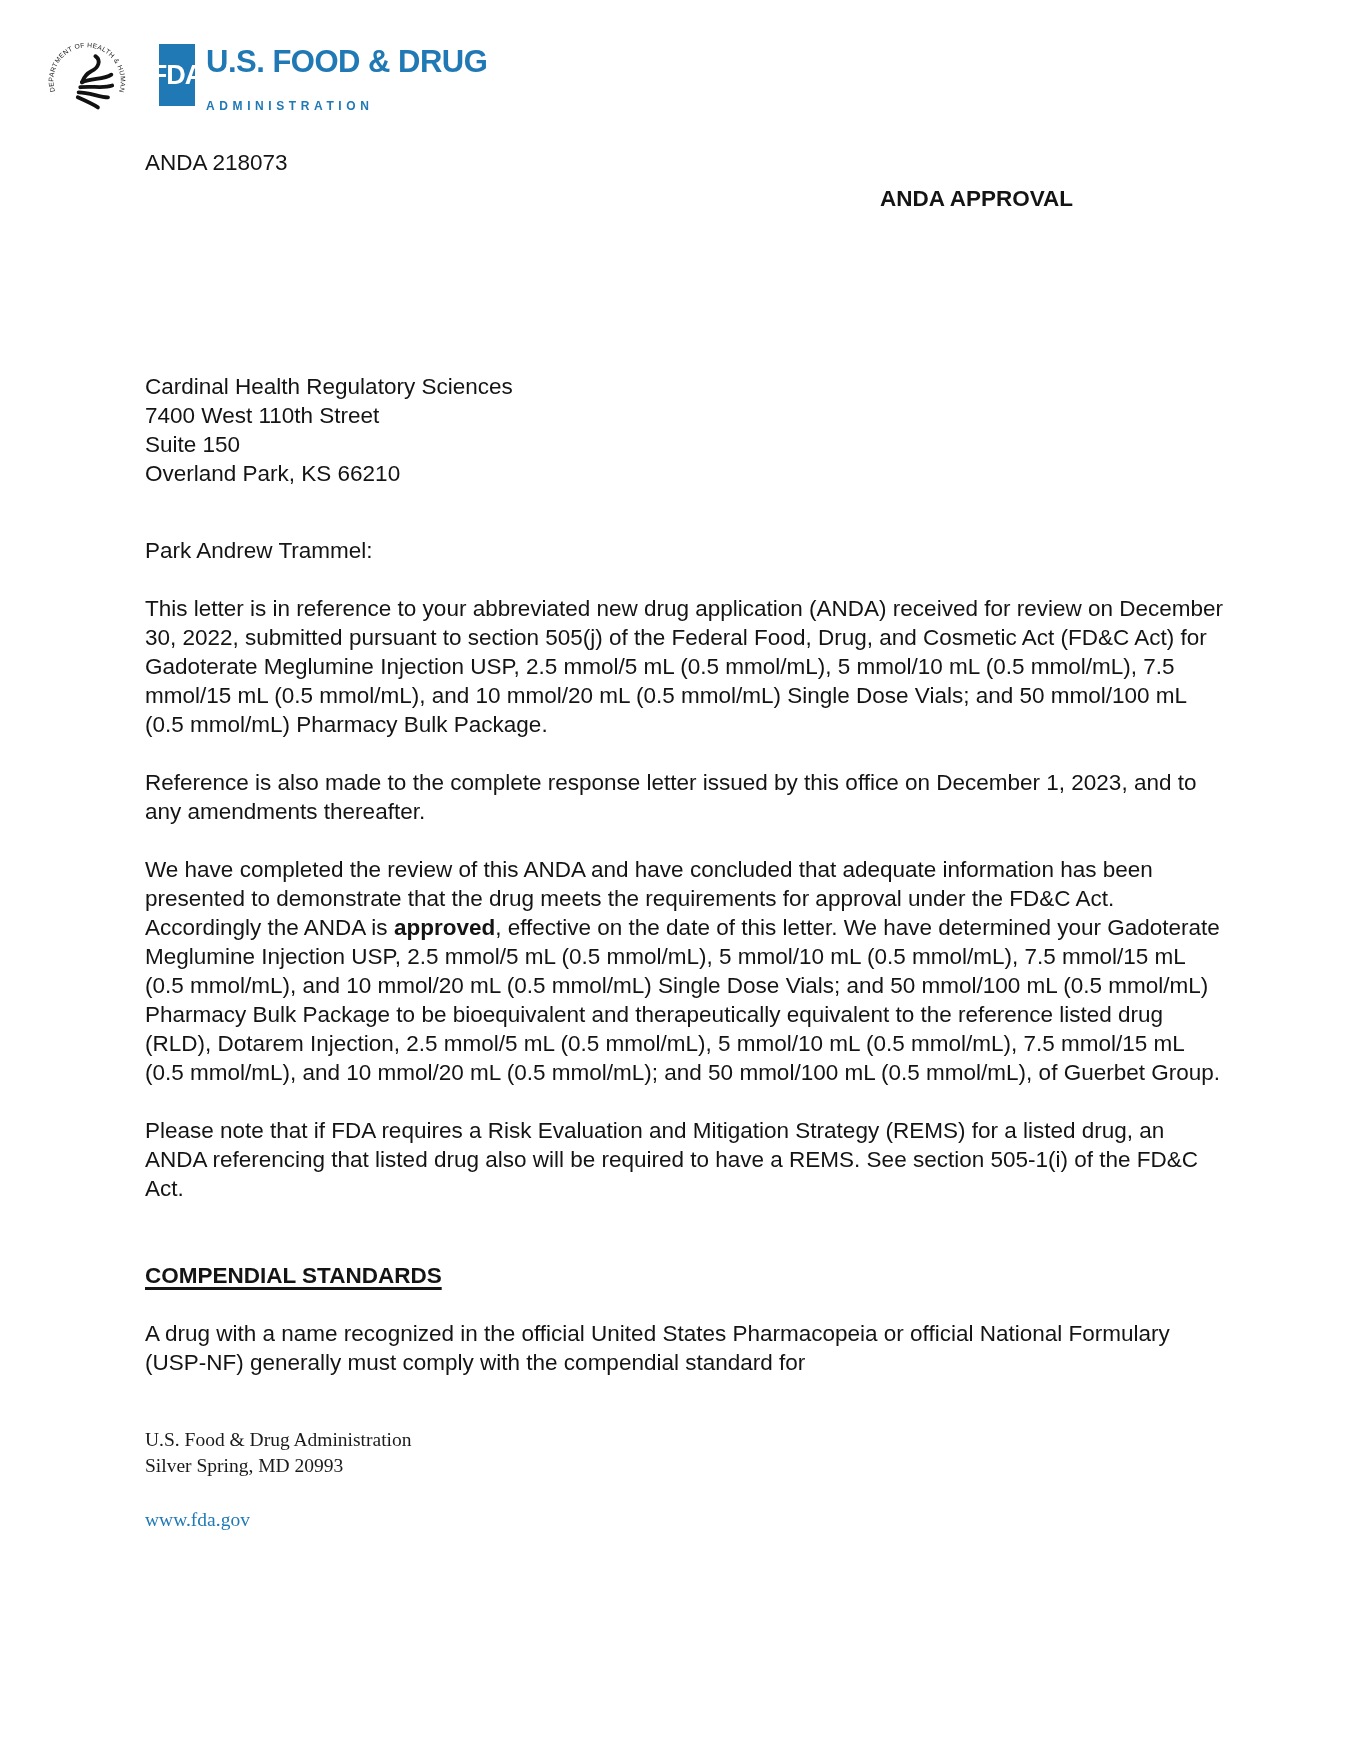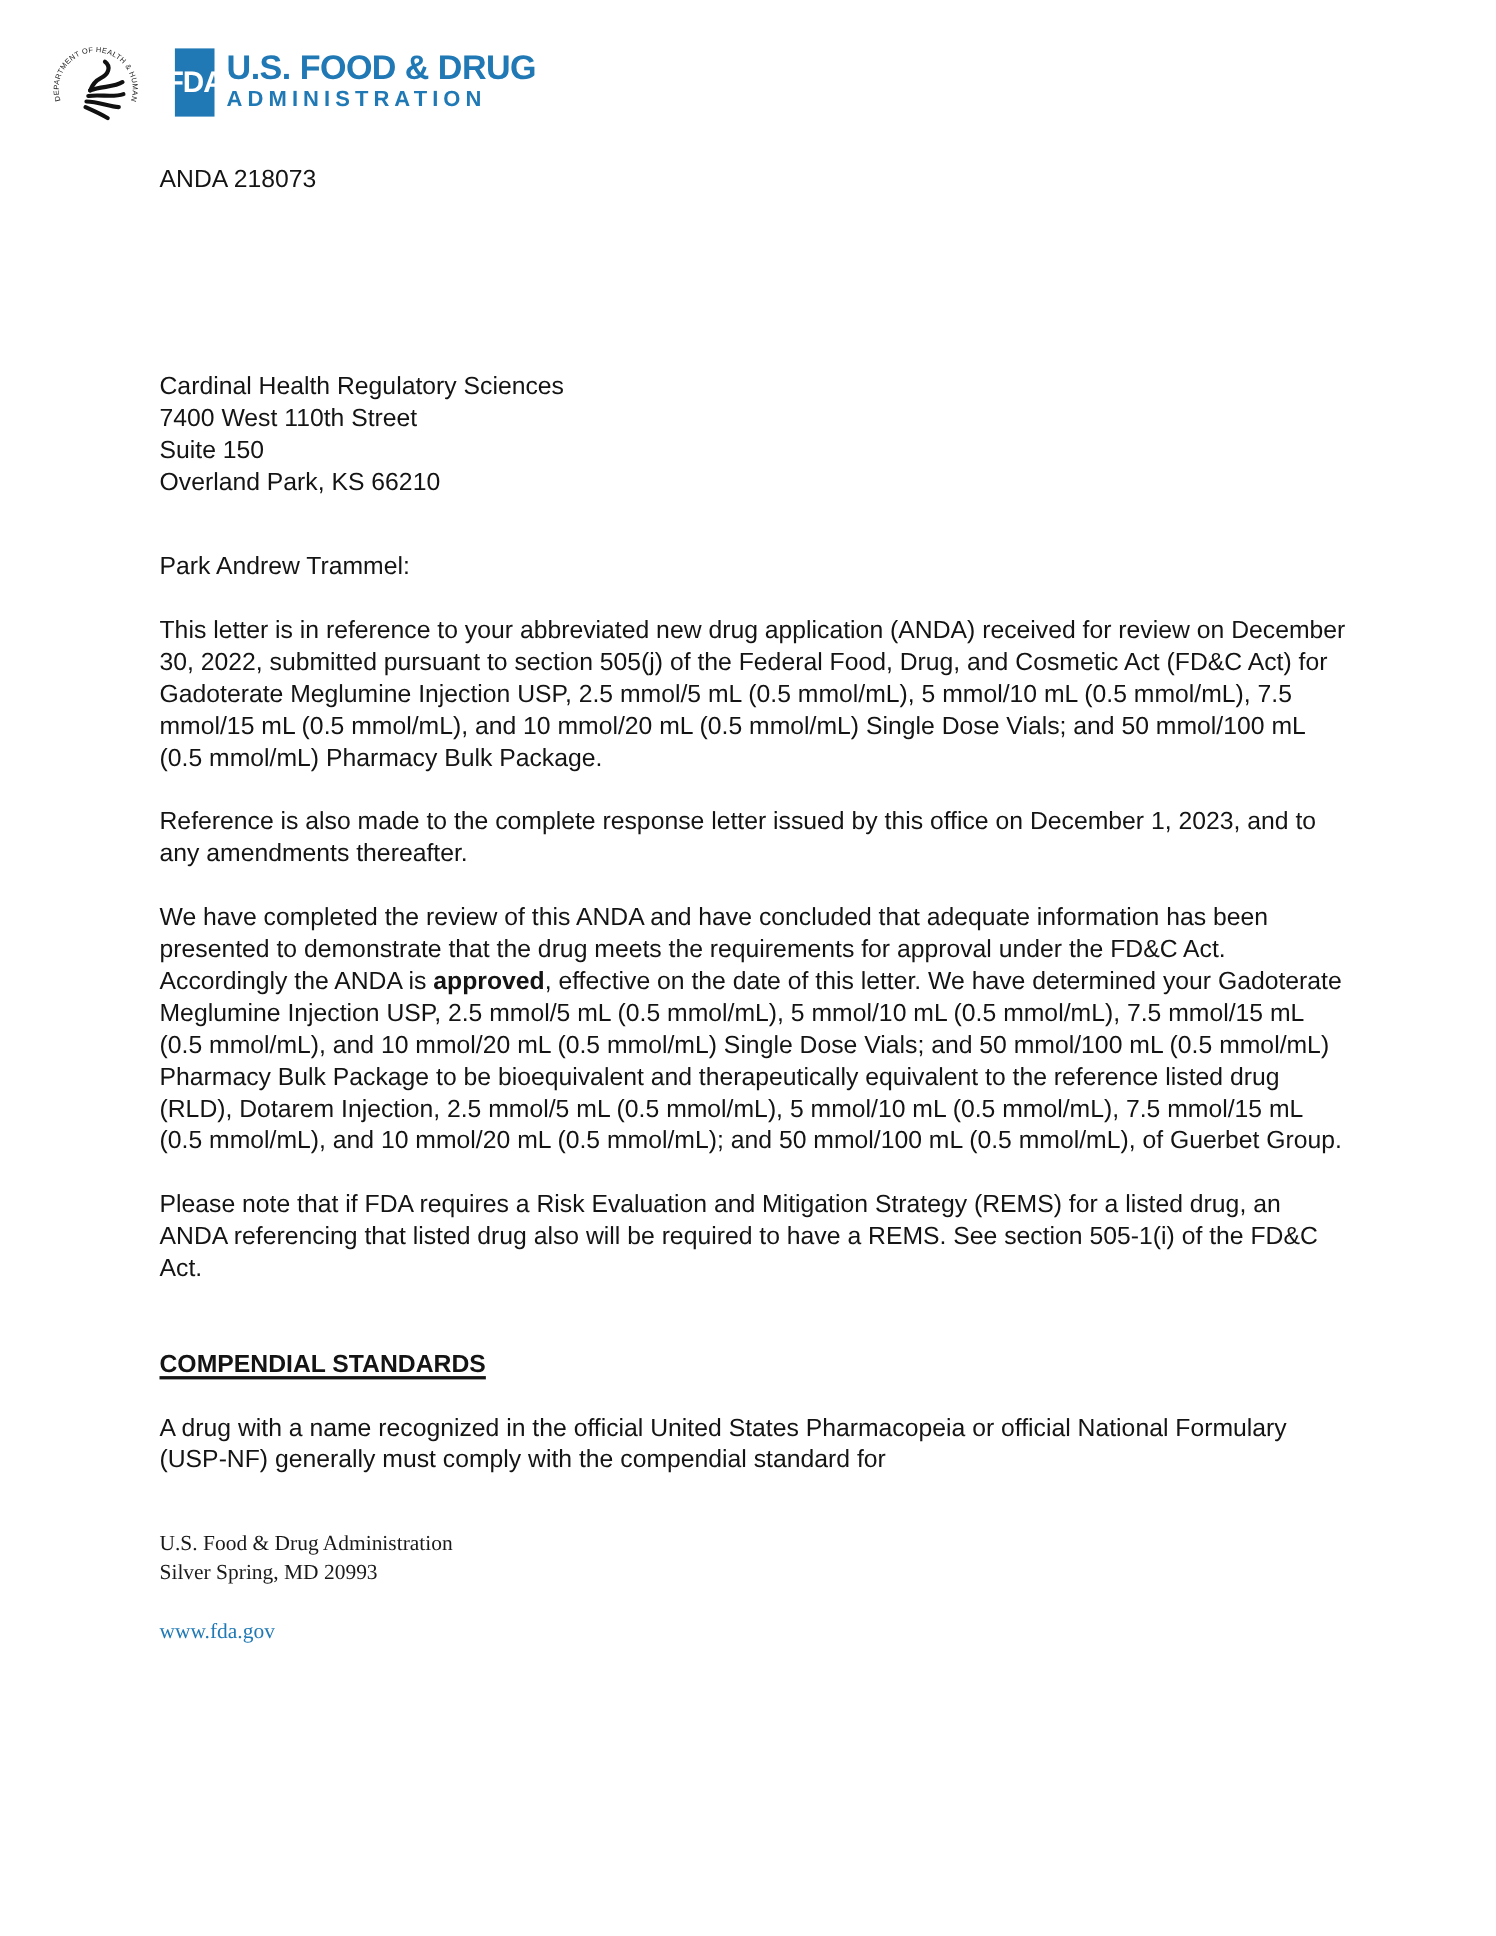--- a/index.html
+++ b/index.html
@@ -21,22 +21,22 @@
     width:36px; height:62px; background:var(--brand);
     color:#ffffff; display:flex; align-items:center; justify-content:center;
     font-weight:bold; font-size:27px; letter-spacing:-1px;
   }
   .fda-text { margin-left:11px; padding-top:2px; }
   .fda-title {
     color:var(--brand); font-weight:bold; font-size:31px;
     letter-spacing:-0.5px; line-height:32px; white-space:nowrap;
   }
   .fda-subtitle {
-    color:var(--brand); font-weight:bold; font-size:20px;
-    letter-spacing:4.6px; line-height:18px; margin-top:3px; white-space:nowrap;
+    color:var(--brand); font-weight:bold; font-size:12px;
+    letter-spacing:4.6px; line-height:18px; margin-top:19px; white-space:nowrap;
   }
 
   
   .body-text { font-size:22.5px; line-height:29px; }
   .anda-number { margin-top:30px; font-size:22.5px; line-height:26px; }
   .approval-line {
     margin-top:10px; font-size:22.5px; font-weight:bold;
     text-align:right; padding-right:152px; line-height:26px;
   }
   .address-block { margin-top:160px; }
@@ -83,20 +83,21 @@
     <div class="fda-logo">
       <div class="fda-box">FDA</div>
       <div class="fda-text">
         <div class="fda-title">U.S. FOOD &amp; DRUG</div>
         <div class="fda-subtitle">ADMINISTRATION</div>
       </div>
     </div>
   </div>
 
   <div class="anda-number">ANDA 218073</div>
+  <div class="approval-line">ANDA APPROVAL</div>
 
   <div class="address-block">
     <div class="address-line">Cardinal Health Regulatory Sciences</div>
     <div class="address-line">7400 West 110th Street</div>
     <div class="address-line">Suite 150</div>
     <div class="address-line">Overland Park, KS 66210</div>
   </div>
 
   <div class="body-text">
     <div class="salutation">Park Andrew Trammel:</div>

